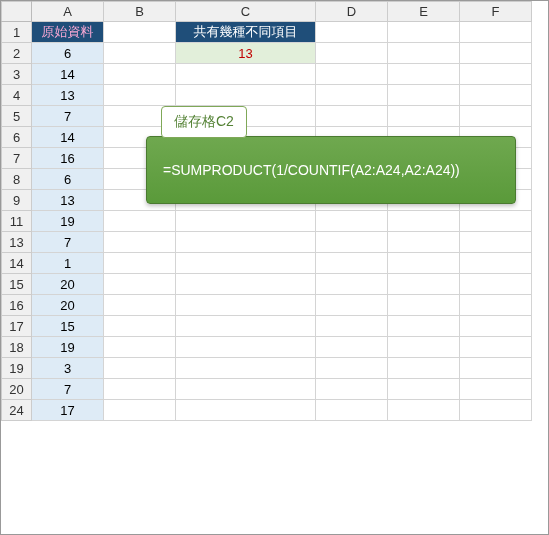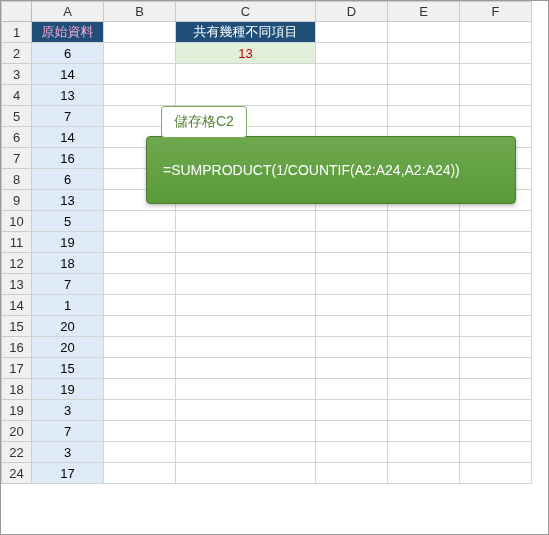--- a/index.html
+++ b/index.html
@@ -198,47 +198,29 @@
       <tr>
         <th class="row-head">9</th>
         <td class="col-A data-a">13</td>
         <td class="col-B"></td>
         <td class="col-C"></td>
         <td class="col-D"></td>
         <td class="col-E"></td>
         <td class="col-F"></td>
       </tr>
       <tr>
-        <th class="row-head">10</th>
-        <td class="col-A data-a">5</td>
-        <td class="col-B"></td>
-        <td class="col-C"></td>
-        <td class="col-D"></td>
-        <td class="col-E"></td>
-        <td class="col-F"></td>
-      </tr>
-      <tr>
         <th class="row-head">11</th>
         <td class="col-A data-a">19</td>
         <td class="col-B"></td>
         <td class="col-C"></td>
         <td class="col-D"></td>
         <td class="col-E"></td>
         <td class="col-F"></td>
       </tr>
       <tr>
-        <th class="row-head">12</th>
-        <td class="col-A data-a">18</td>
-        <td class="col-B"></td>
-        <td class="col-C"></td>
-        <td class="col-D"></td>
-        <td class="col-E"></td>
-        <td class="col-F"></td>
-      </tr>
-      <tr>
         <th class="row-head">13</th>
         <td class="col-A data-a">7</td>
         <td class="col-B"></td>
         <td class="col-C"></td>
         <td class="col-D"></td>
         <td class="col-E"></td>
         <td class="col-F"></td>
       </tr>
       <tr>
         <th class="row-head">14</th>
@@ -290,29 +272,20 @@
         <td class="col-A data-a">3</td>
         <td class="col-B"></td>
         <td class="col-C"></td>
         <td class="col-D"></td>
         <td class="col-E"></td>
         <td class="col-F"></td>
       </tr>
       <tr>
         <th class="row-head">20</th>
         <td class="col-A data-a">7</td>
-        <td class="col-B"></td>
-        <td class="col-C"></td>
-        <td class="col-D"></td>
-        <td class="col-E"></td>
-        <td class="col-F"></td>
-      </tr>
-      <tr>
-        <th class="row-head">22</th>
-        <td class="col-A data-a">3</td>
         <td class="col-B"></td>
         <td class="col-C"></td>
         <td class="col-D"></td>
         <td class="col-E"></td>
         <td class="col-F"></td>
       </tr>
       <tr>
         <th class="row-head">24</th>
         <td class="col-A data-a">17</td>
         <td class="col-B"></td>

